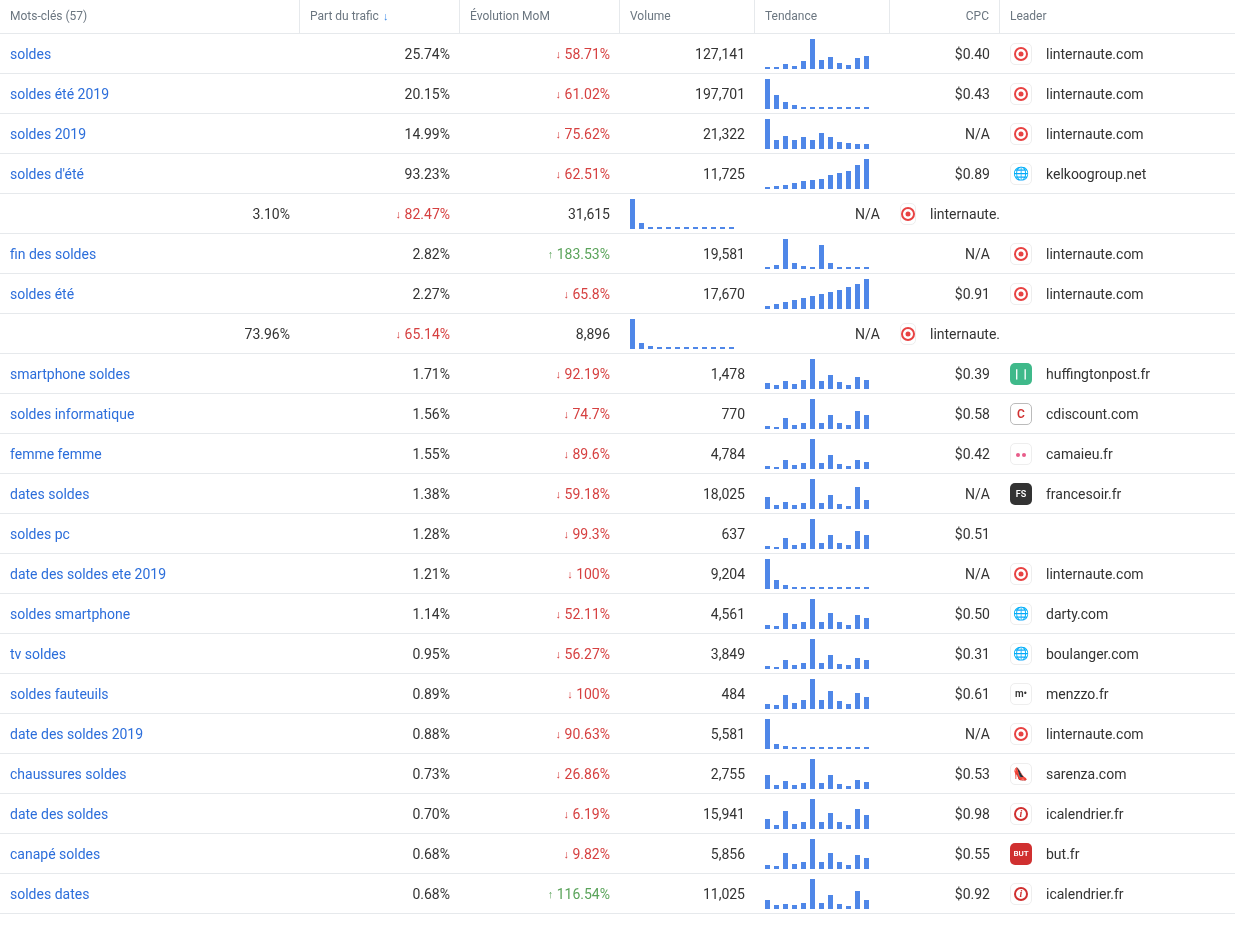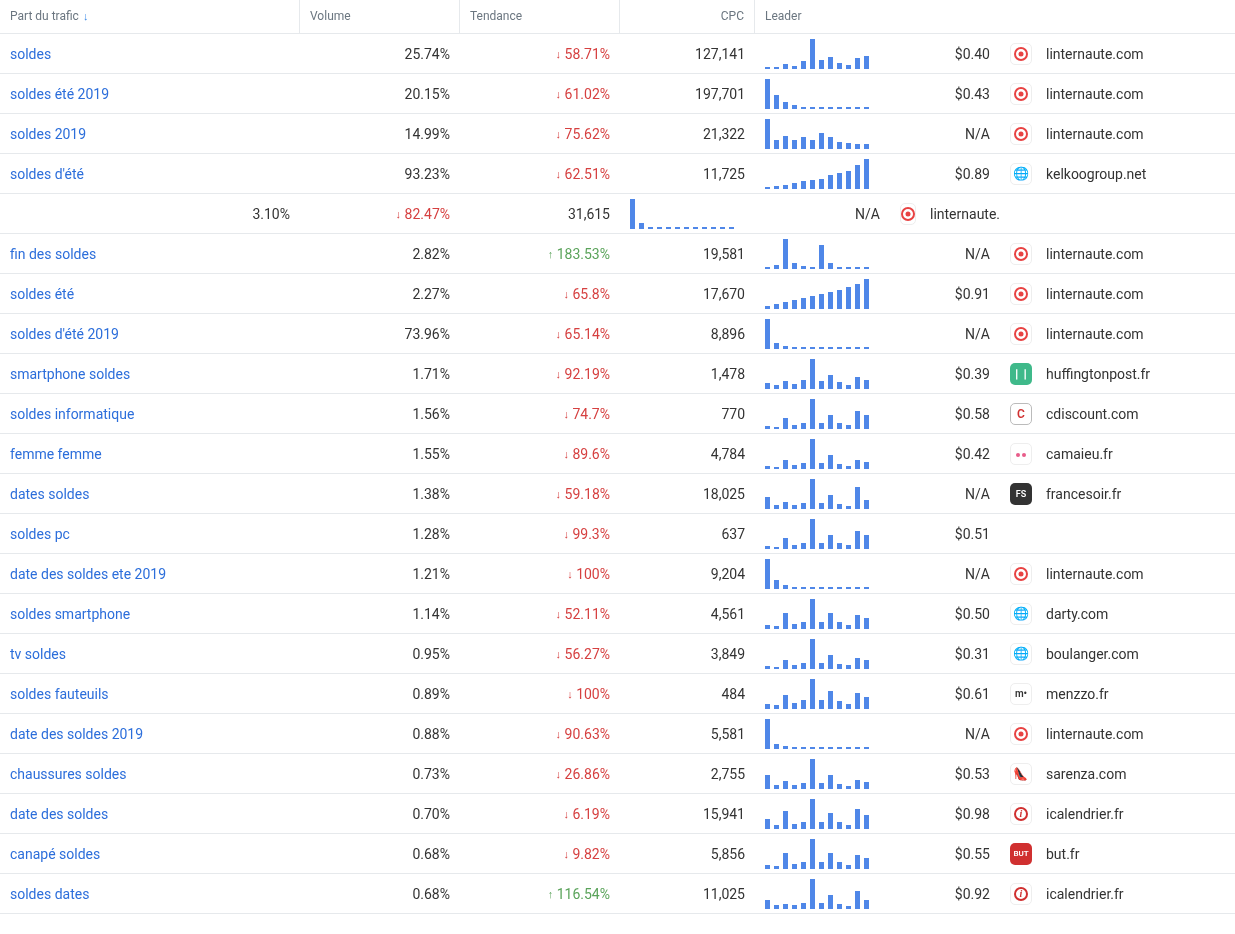--- a/index.html
+++ b/index.html
@@ -36,21 +36,23 @@
   .fav.info { background:#fff; border:1px solid #eee; color:#d03030; }
   .fav.info span{ width:14px; height:14px; border:2px solid #d03030; border-radius:50%; display:flex; align-items:center; justify-content:center; font-family:serif; font-style:italic; font-size:10px;}
   .fav.but { background:#d03030; font-size:8px; }
   .sort-arrow { color:#3b8ae8; font-size:11px; margin-left:4px; }
 </style>
 </head>
 <body>
 
 <div class="table">
   <div class="hdr">
+    <div class="cell">Mots-clés (57)</div>
     <div class="cell"><span>Part du trafic</span><span class="sort-arrow">↓</span></div>
+    <div class="cell">Évolution MoM</div>
     <div class="cell">Volume</div>
     <div class="cell">Tendance</div>
     <div class="cell" style="text-align:right">CPC</div>
     <div class="cell">Leader</div>
   </div>
   <div id="rows">
       <div class="row">
         <div class="cell kw">soldes</div>
         <div class="cell rnum">25.74%</div>
         <div class="cell mom down"><span class="arrow">↓</span>  58.71%</div>
@@ -244,21 +246,20 @@
         </div>
         <div class="cell rnum">$0.91</div>
         <div class="cell leader">
           <div class="fav red">
             <div class="ring"></div>
           </div>
           <span>linternaute.com</span>
         </div>
       </div>
       <div class="row">
-        <div class="cell kw">soldes d'été 2019</div>
         <div class="cell rnum">73.96%</div>
         <div class="cell mom down"><span class="arrow">↓</span>  65.14%</div>
         <div class="cell rnum">8,896</div>
         <div class="cell">
           <div class="trendwrap">
             <div class="bar" style="height: 30px;"></div>
             <div class="bar" style="height: 6px;"></div>
             <div class="bar" style="height: 3px;"></div>
             <div class="bar" style="height: 2px;"></div>
             <div class="bar" style="height: 2px;"></div>

